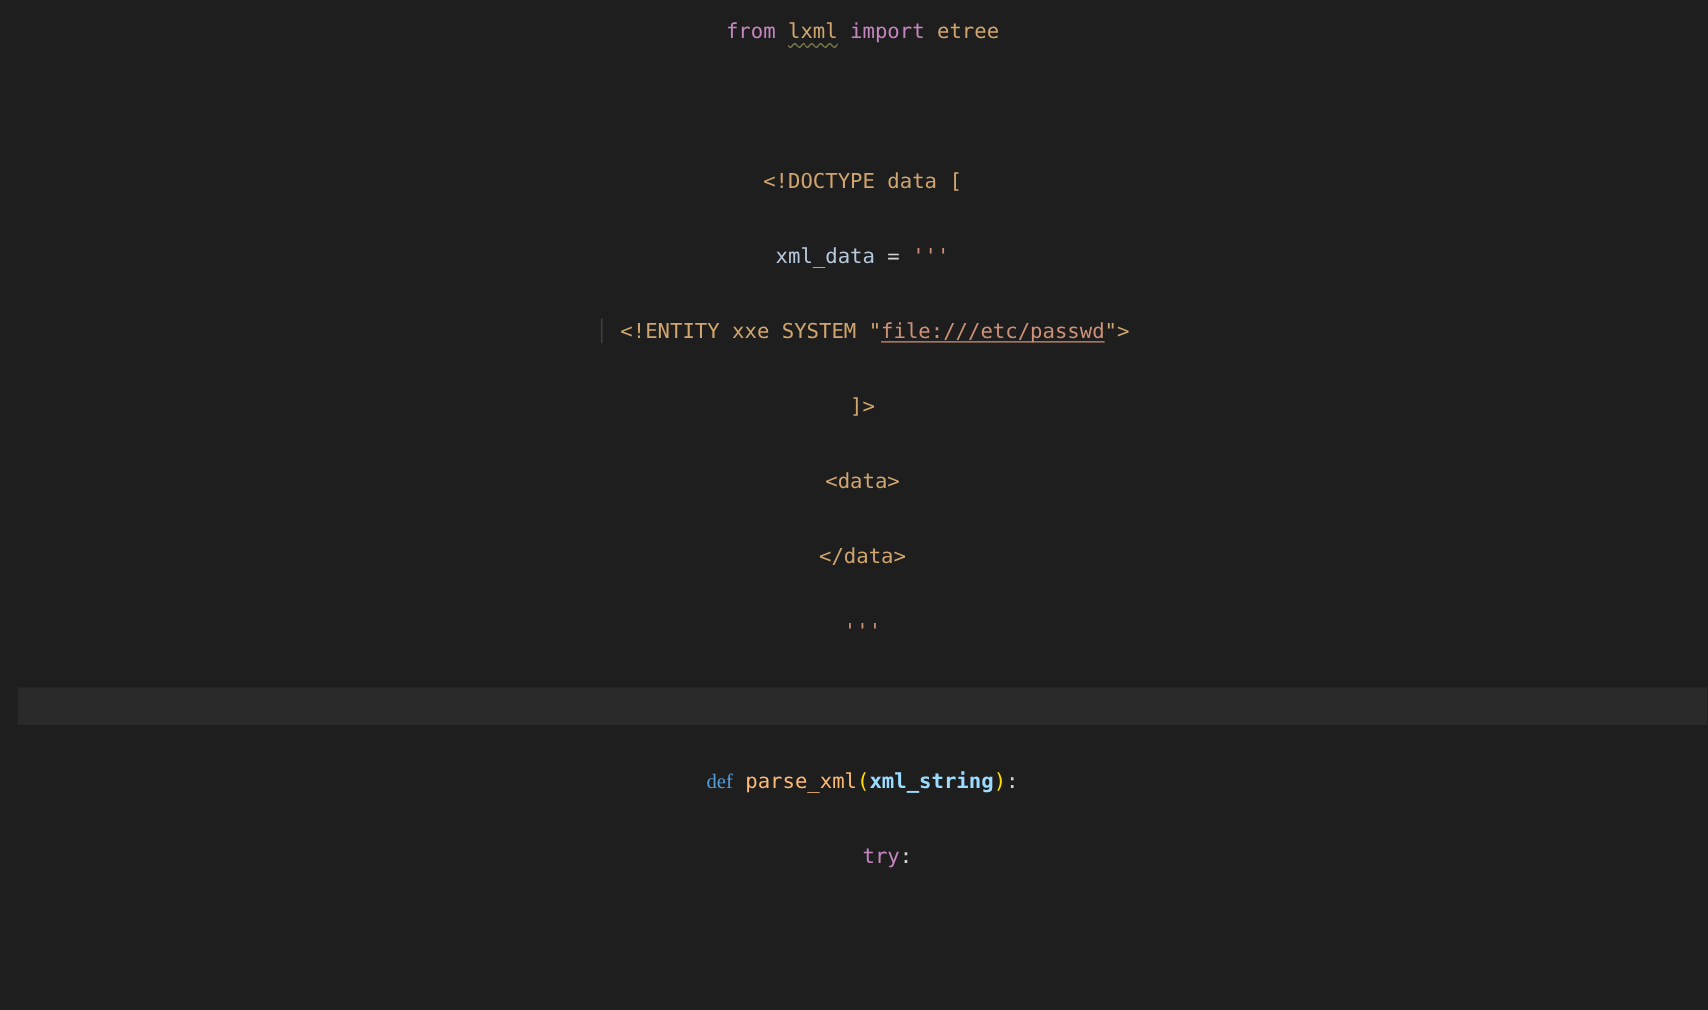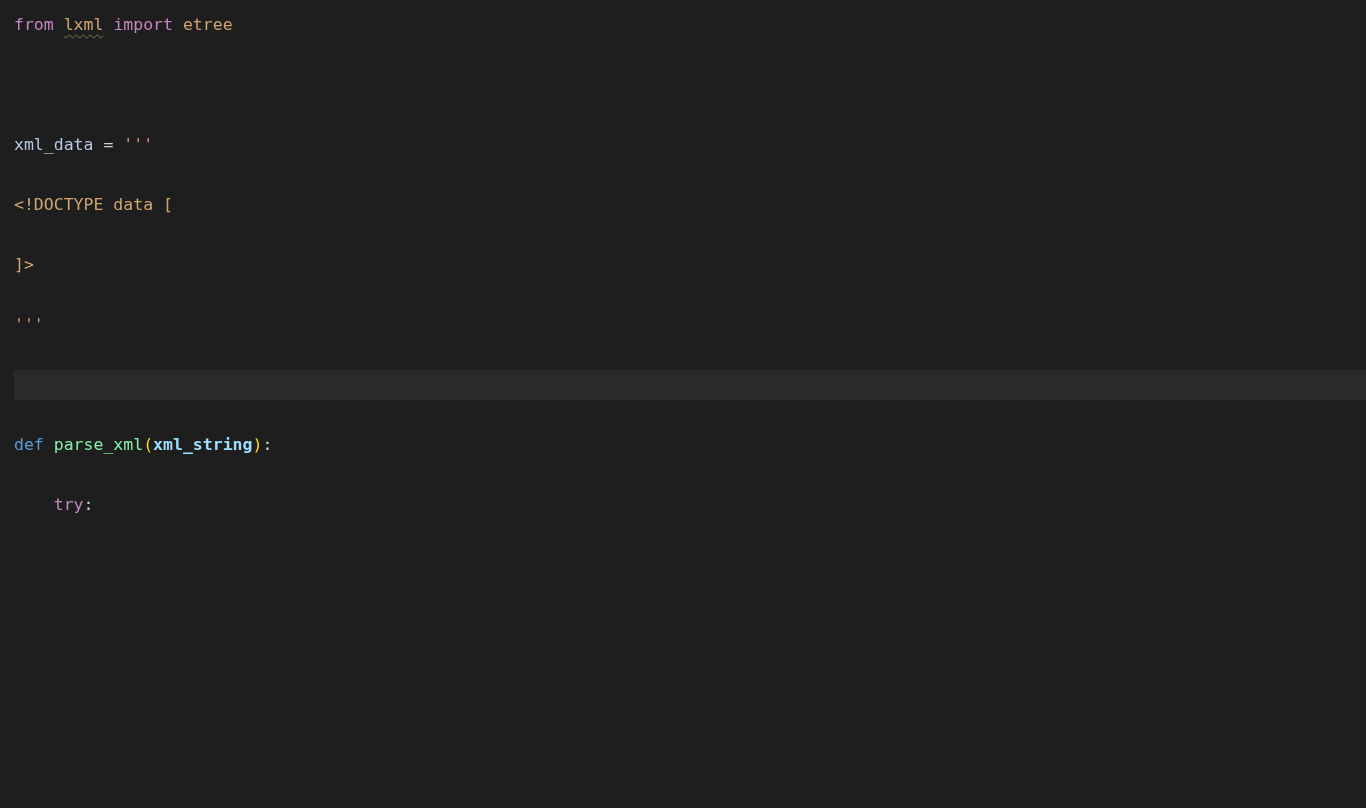--- a/index.html
+++ b/index.html
@@ -21,63 +21,67 @@
     }
     
     .code-container {
       white-space: pre;
       padding-left: 14px;
     }
     
     .line {
       display: block;
       min-height: 1.82em;
+      text-align: center;
     }
     
     .line.highlighted {
       background: #2a2a2a;
     }
     
     
     .kw-import { color: #c586c0; }
-    .kw-def { color: #569cd6; }
+    .kw-def { color: #569cd6; font-family: Liberation Serif, serif; }
     .kw-flow { color: #c586c0; }
     .module { color: #d0a56f; }
     .module-warn { 
       color: #d0a56f;
       text-decoration: underline wavy #7a7a4a;
       text-decoration-thickness: 1px;
       text-underline-offset: 4px;
     }
     .comment { color: #6a9955; }
     .variable { color: #b6c8de; }
     .operator { color: #d4d4d4; }
     .string { color: #ce9178; }
     .string-url {
       color: #ce9178;
       text-decoration: underline;
       text-underline-offset: 3px;
     }
-    .fn-name { color: #86efac; }
+    .fn-name { color: #fdba74; }
     .param { color: #9cdcfe; font-weight: bold; }
     .paren { color: #ffdd00; }
     .str-content { color: #d0a56f; }
     
     .indent-guide {
       color: #404040;
     }
   </style>
 </head>
 <body>
 
 <div class="code-container"><span class="line"><span class="kw-import">from</span> <span class="module-warn">lxml</span> <span class="kw-import">import</span> <span class="module">etree</span></span>
 <span class="line"></span>
+<span class="line"><span class="str-content">&lt;!DOCTYPE data [</span></span>
 <span class="line"><span class="variable">xml_data</span><span class="operator"> = </span><span class="string">'''</span></span>
-<span class="line"><span class="str-content">&lt;!DOCTYPE data [</span></span>
+<span class="line"><span class="indent-guide">│</span><span class="str-content" style="margin-left:-10px">  &lt;!ENTITY xxe SYSTEM "</span><span class="string-url">file:///etc/passwd</span><span class="str-content">"&gt;</span></span>
 <span class="line"><span class="str-content">]&gt;</span></span>
+<span class="line"><span class="str-content">&lt;data&gt;</span></span>
+<span class="line"><span class="str-content">&lt;/data&gt;</span></span>
 <span class="line"><span class="string">'''</span></span>
 <span class="line highlighted"></span>
 <span class="line"><span class="kw-def">def</span> <span class="fn-name">parse_xml</span><span class="paren">(</span><span class="param">xml_string</span><span class="paren">)</span><span>:</span></span>
 <span class="line">    <span class="kw-flow">try</span><span>:</span></span>
 
 
 
 
 
 

